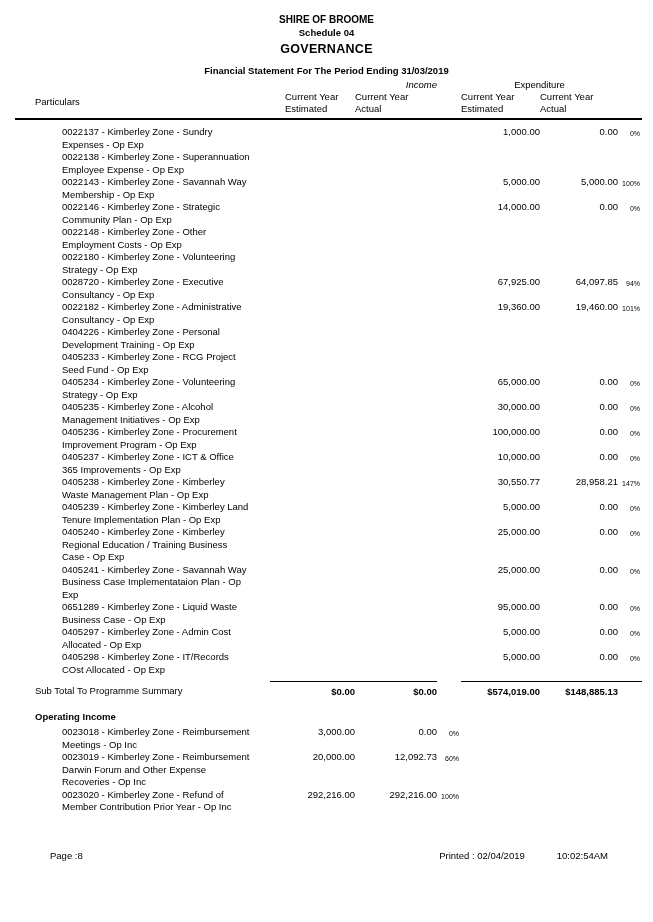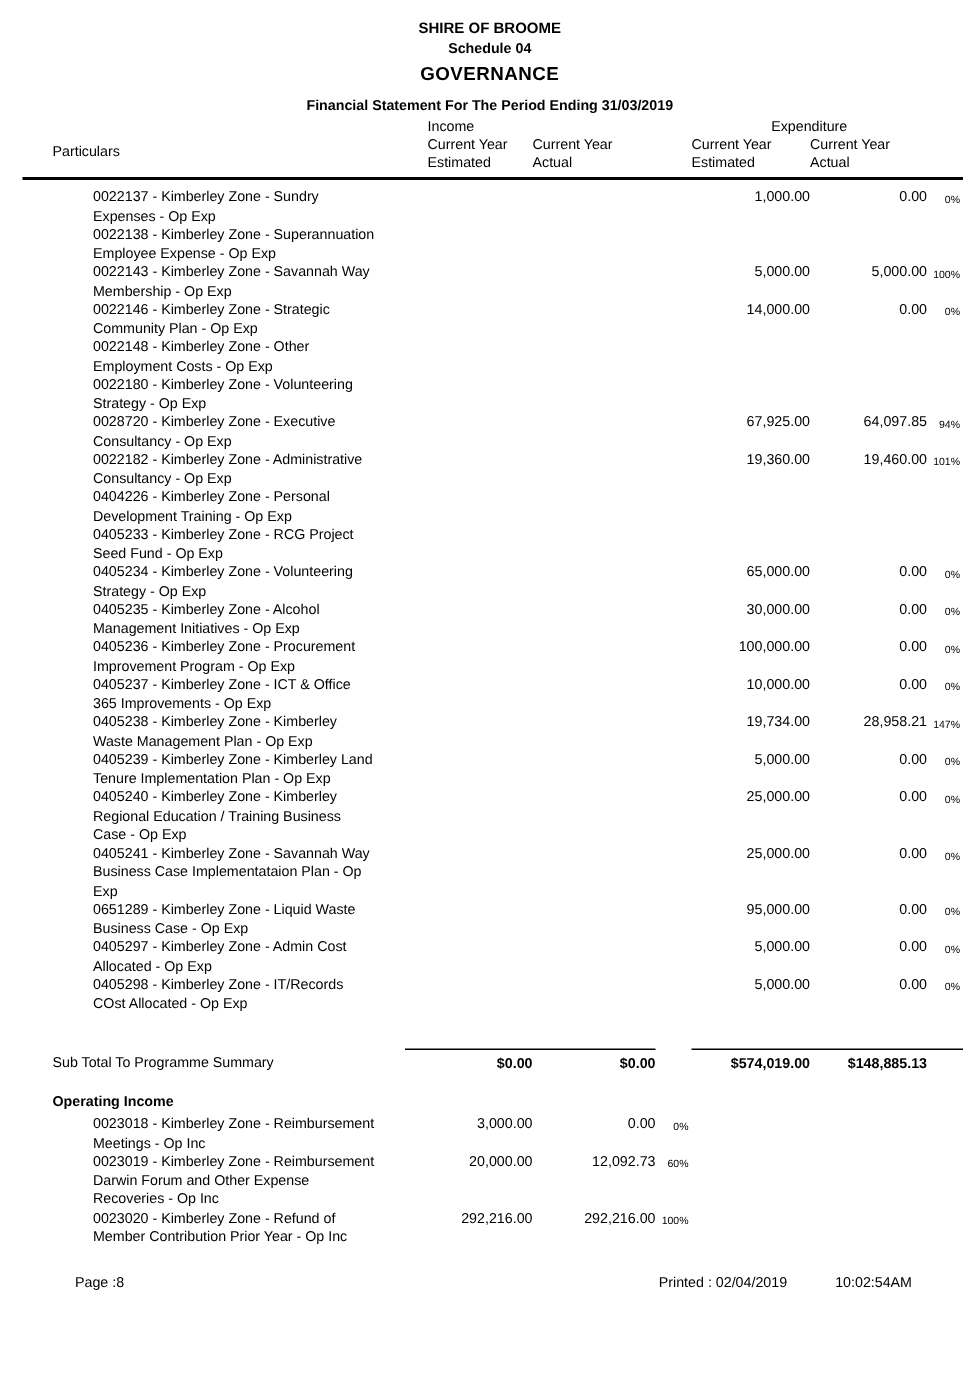--- a/index.html
+++ b/index.html
@@ -13,21 +13,21 @@
   
   .doc-header{text-align:center;padding-top:13px;}
   .t-org{font-size:10px;font-weight:bold;line-height:13px;}
   .t-sched{font-size:9.5px;font-weight:bold;line-height:13px;}
   .t-prog{font-size:12.5px;font-weight:bold;line-height:16px;margin-top:2px;letter-spacing:.3px;}
   .t-sub{font-size:9.5px;font-weight:bold;margin-top:8px;line-height:12px;}
   
   .tbl{margin-left:35px;width:607px;font-size:9.5px;}
   .grp-row{display:flex;line-height:12px;margin-top:2px;}
   .grp-spacer-p{width:250px;}
-  .grp-inc{width:152px;text-align:left;}
+  .grp-inc{width:152px;text-align:right;font-style:italic;}
   .grp-spacer-pct{width:24px;}
   .grp-exp{width:157px;text-align:center;}
   .hdr-row{display:flex;align-items:flex-end;line-height:12px;}
   .hdr-part{width:250px;align-self:center;padding-bottom:2px;}
   .hdr-col{text-align:left;}
   .hc1{width:70px;}.hc2{width:82px;}.hc3{width:79px;}.hc4{width:78px;}
   .hdr-pct{width:24px;}
   .hdr-rule{height:2px;background:#000;margin-left:-20px;width:627px;margin-top:3px;}
   
   .rows{padding-top:6px;}
@@ -35,21 +35,21 @@
   .c{line-height:12.5px;box-sizing:border-box;}
   .c-part{width:250px;padding-left:27px;padding-right:35px;}
   .num{text-align:right;}
   .c-ie{width:70px;}
   .c-ia{width:82px;}
   .c-ip{width:24px;text-align:right;font-size:7px;padding-top:2px;padding-right:2px;}
   .c-ee{width:79px;}
   .c-ea{width:78px;}
   .c-ep{width:24px;text-align:right;font-size:7px;padding-top:2px;padding-right:2px;}
   
-  .subtotal-row{display:flex;align-items:flex-start;margin-top:23px;}
+  .subtotal-row{display:flex;align-items:flex-start;margin-top:5px;}
   .st-label{width:250px;line-height:12.5px;padding-top:4px;box-sizing:border-box;}
   .st-group{display:flex;border-top:1px solid #000;padding-top:4px;box-sizing:border-box;}
   .st-g1{width:167px;margin-left:-15px;}
   .st-g1 .gc1{width:85px;}
   .st-g1 .gc2{width:82px;}
   .st-spacer{width:24px;}
   .st-g2{width:181px;}
   .st-g2 .gc3{width:79px;}
   .st-g2 .gc4{width:78px;}
   .st-g2 .gc5{width:24px;}
@@ -234,21 +234,21 @@
           <div class="c c-ip"></div>
           <div class="c num c-ee">10,000.00</div>
           <div class="c num c-ea">0.00</div>
           <div class="c c-ep">0%</div>
         </div>
         <div class="trow">
           <div class="c c-part">0405238 - Kimberley Zone - Kimberley Waste Management Plan  - Op Exp</div>
           <div class="c num c-ie"></div>
           <div class="c num c-ia"></div>
           <div class="c c-ip"></div>
-          <div class="c num c-ee">19,734.00</div>
+          <div class="c num c-ee">30,550.77</div>
           <div class="c num c-ea">28,958.21</div>
           <div class="c c-ep">147%</div>
         </div>
         <div class="trow">
           <div class="c c-part">0405239 - Kimberley Zone - Kimberley Land Tenure Implementation Plan  - Op Exp</div>
           <div class="c num c-ie"></div>
           <div class="c num c-ia"></div>
           <div class="c c-ip"></div>
           <div class="c num c-ee">5,000.00</div>
           <div class="c num c-ea">0.00</div>

